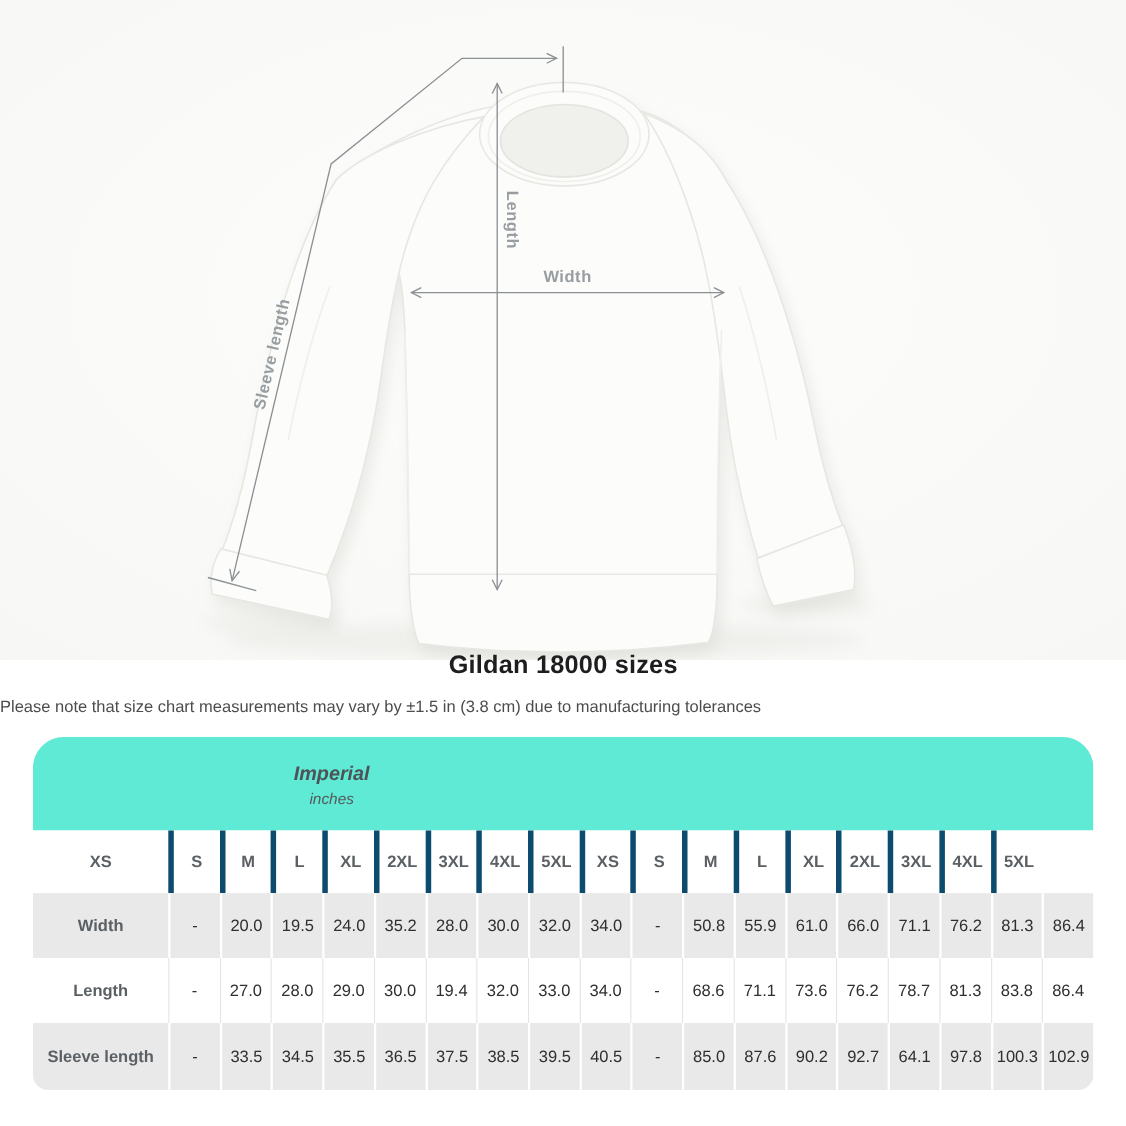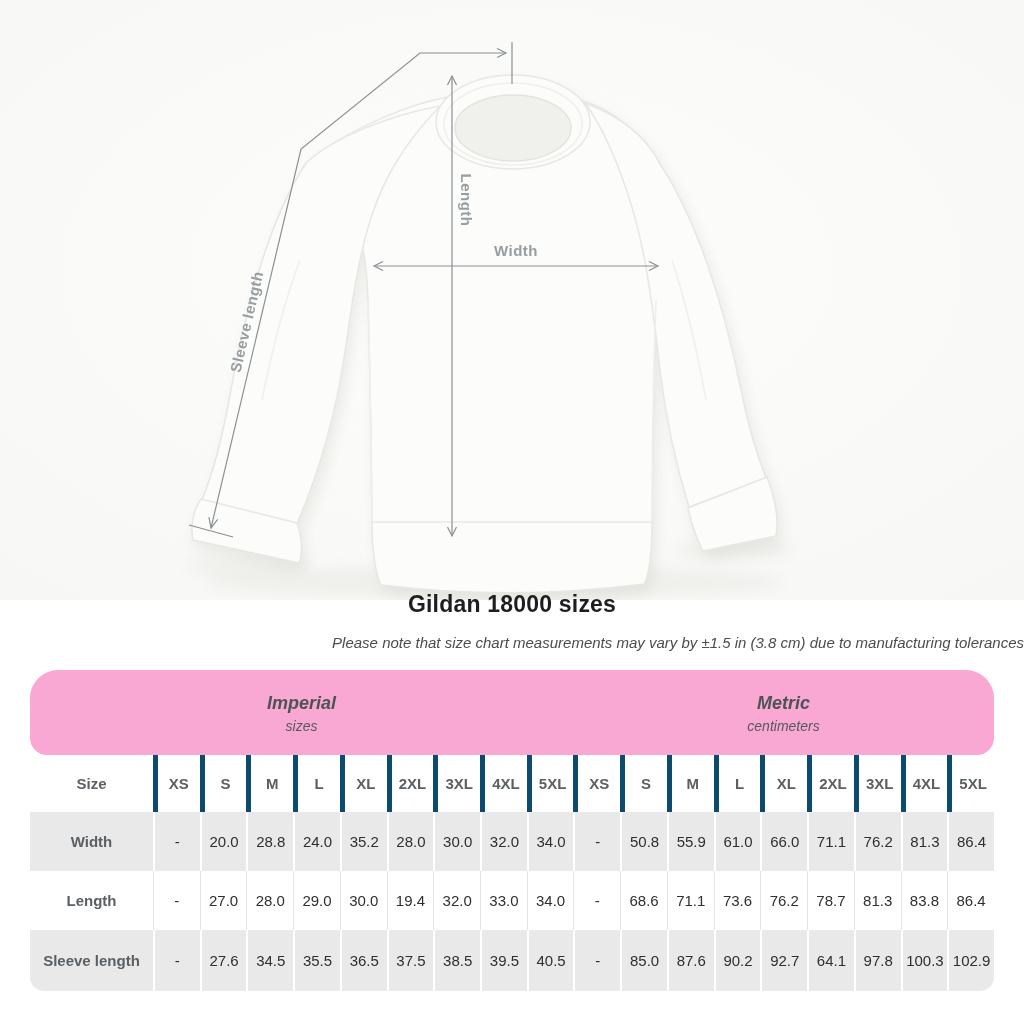--- a/index.html
+++ b/index.html
@@ -12,30 +12,30 @@
 
   
   .diagram{position:absolute;left:0;top:0;width:1024px;height:600px;}
 
   
   .chart-title{
     position:absolute;left:0;top:591px;width:1024px;text-align:center;
     font-size:23px;font-weight:bold;color:#1e1e1e;letter-spacing:.2px;
   }
   .chart-note{
-    position:absolute;left:0;top:634px;width:1024px;text-align:right;
-    font-size:15px;font-style:italic;color:#4c4c4c;
+    position:absolute;left:0;top:634px;width:1024px;text-align:left;
+    font-size:15px;color:#4c4c4c;
   }
 
   
   .size-table{
     position:absolute;left:30px;top:670px;width:964px;height:321px;
     border-radius:28px 28px 14px 14px;overflow:hidden;background:#ffffff;
   }
-  .unit-band{display:flex;height:85px;background:#f9a8d4;border-radius:17px;}
+  .unit-band{display:flex;height:85px;background:#5eead4;}
   .unit-half{display:flex;flex-direction:column;align-items:center;justify-content:center;padding-top:2px;}
   .unit-half.imperial{width:543px;}
   .unit-half.metric{width:421px;}
   .unit-title{font-size:18px;font-weight:bold;font-style:italic;color:#4e5357;}
   .unit-sub{font-size:14px;font-style:italic;color:#55595c;margin-top:4px;}
 
   .trow{display:grid;grid-template-columns:123px repeat(18,1fr);}
   .trow .cell{
     display:flex;align-items:center;justify-content:center;
     box-sizing:border-box;white-space:nowrap;
@@ -166,30 +166,25 @@
   </svg>
 
   <div class="chart-title">Gildan 18000 sizes</div>
   <div class="chart-note">Please note that size chart measurements may vary by ±1.5 in (3.8 cm) due to manufacturing tolerances</div>
 
   <div class="size-table">
 
     <div class="unit-band">
       <div class="unit-half imperial">
         <div class="unit-title">Imperial</div>
-        <div class="unit-sub">sizes</div>
+        <div class="unit-sub">inches</div>
       </div>
-      <div class="unit-half metric">
-        <div class="unit-title">Metric</div>
-        <div class="unit-sub">centimeters</div>
-      </div>
     </div>
 
     <div class="trow hrow">
-      <div class="cell">Size</div>
       <div class="cell">XS</div>
       <div class="cell">S</div>
       <div class="cell">M</div>
       <div class="cell">L</div>
       <div class="cell">XL</div>
       <div class="cell">2XL</div>
       <div class="cell">3XL</div>
       <div class="cell">4XL</div>
       <div class="cell">5XL</div>
       <div class="cell">XS</div>
@@ -200,21 +195,21 @@
       <div class="cell">2XL</div>
       <div class="cell">3XL</div>
       <div class="cell">4XL</div>
       <div class="cell">5XL</div>
     </div>
 
     <div class="trow drow gray">
       <div class="cell rowlabel">Width</div>
       <div class="cell">-</div>
       <div class="cell">20.0</div>
-      <div class="cell">28.8</div>
+      <div class="cell">19.5</div>
       <div class="cell">24.0</div>
       <div class="cell">35.2</div>
       <div class="cell">28.0</div>
       <div class="cell">30.0</div>
       <div class="cell">32.0</div>
       <div class="cell">34.0</div>
       <div class="cell">-</div>
       <div class="cell">50.8</div>
       <div class="cell">55.9</div>
       <div class="cell">61.0</div>
@@ -243,21 +238,21 @@
       <div class="cell">76.2</div>
       <div class="cell">78.7</div>
       <div class="cell">81.3</div>
       <div class="cell">83.8</div>
       <div class="cell">86.4</div>
     </div>
 
     <div class="trow drow gray last">
       <div class="cell rowlabel">Sleeve length</div>
       <div class="cell">-</div>
-      <div class="cell">27.6</div>
+      <div class="cell">33.5</div>
       <div class="cell">34.5</div>
       <div class="cell">35.5</div>
       <div class="cell">36.5</div>
       <div class="cell">37.5</div>
       <div class="cell">38.5</div>
       <div class="cell">39.5</div>
       <div class="cell">40.5</div>
       <div class="cell">-</div>
       <div class="cell">85.0</div>
       <div class="cell">87.6</div>

